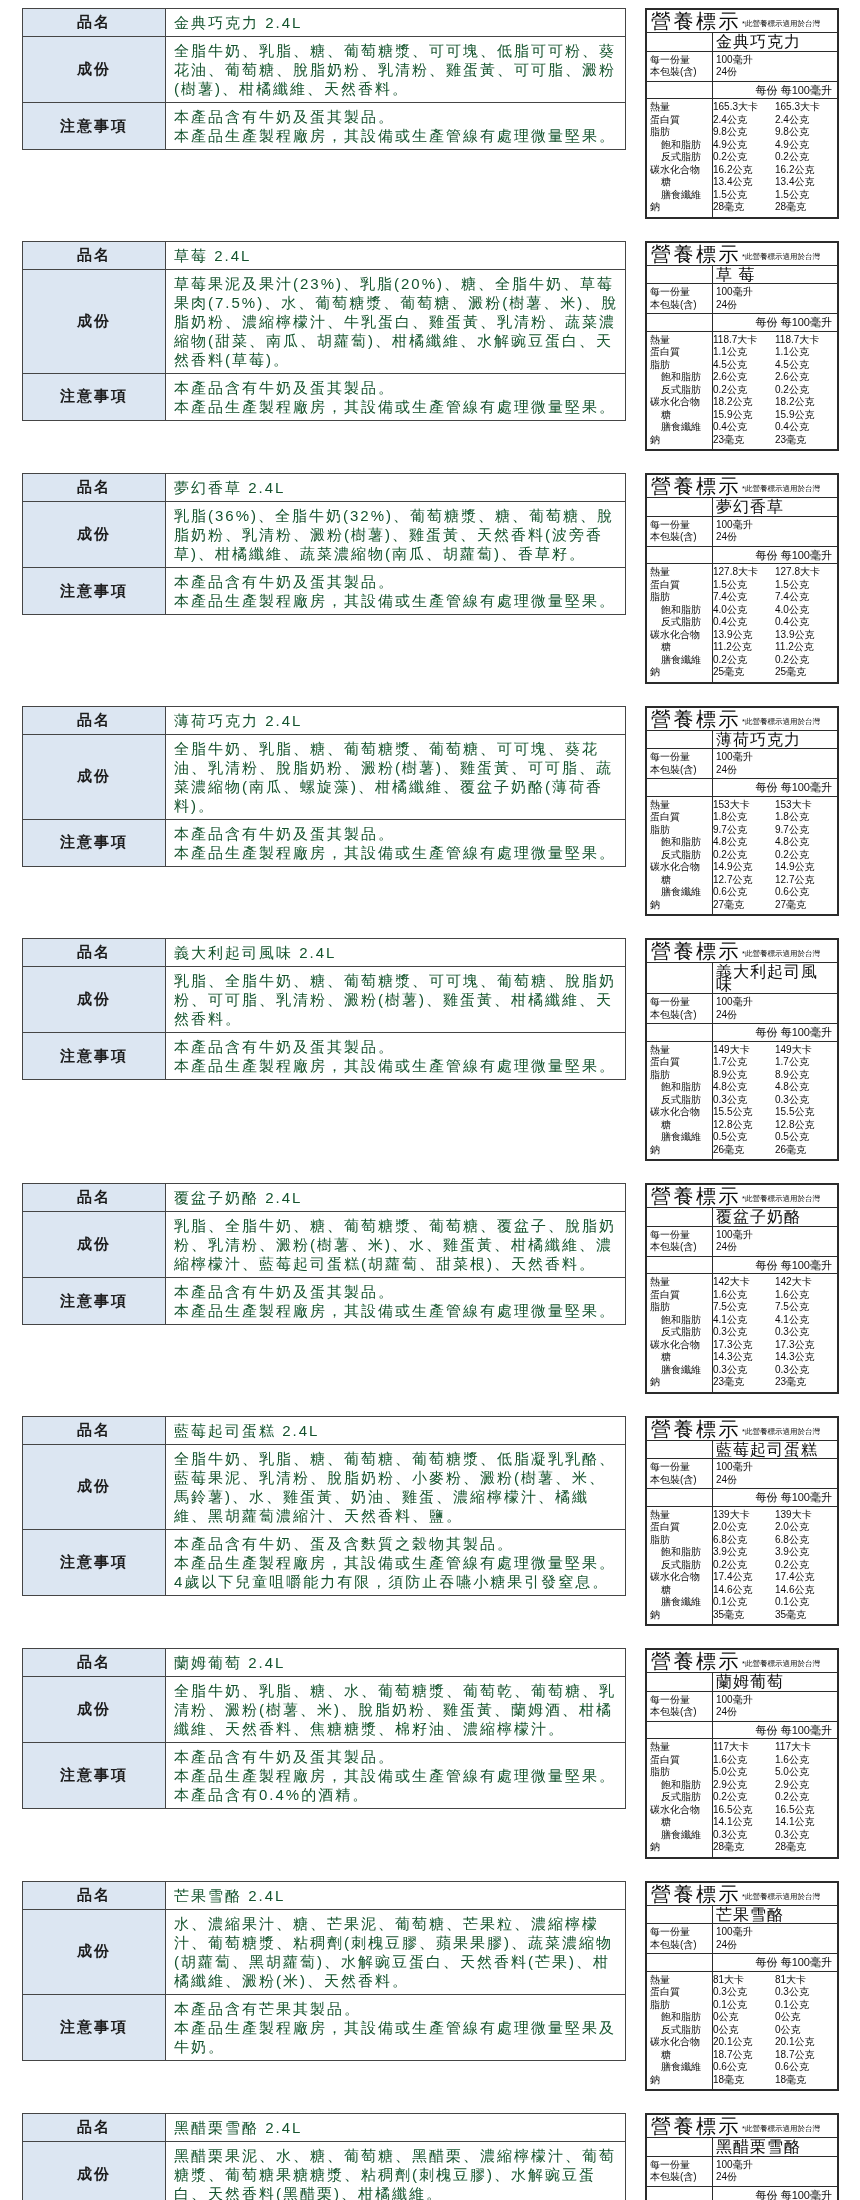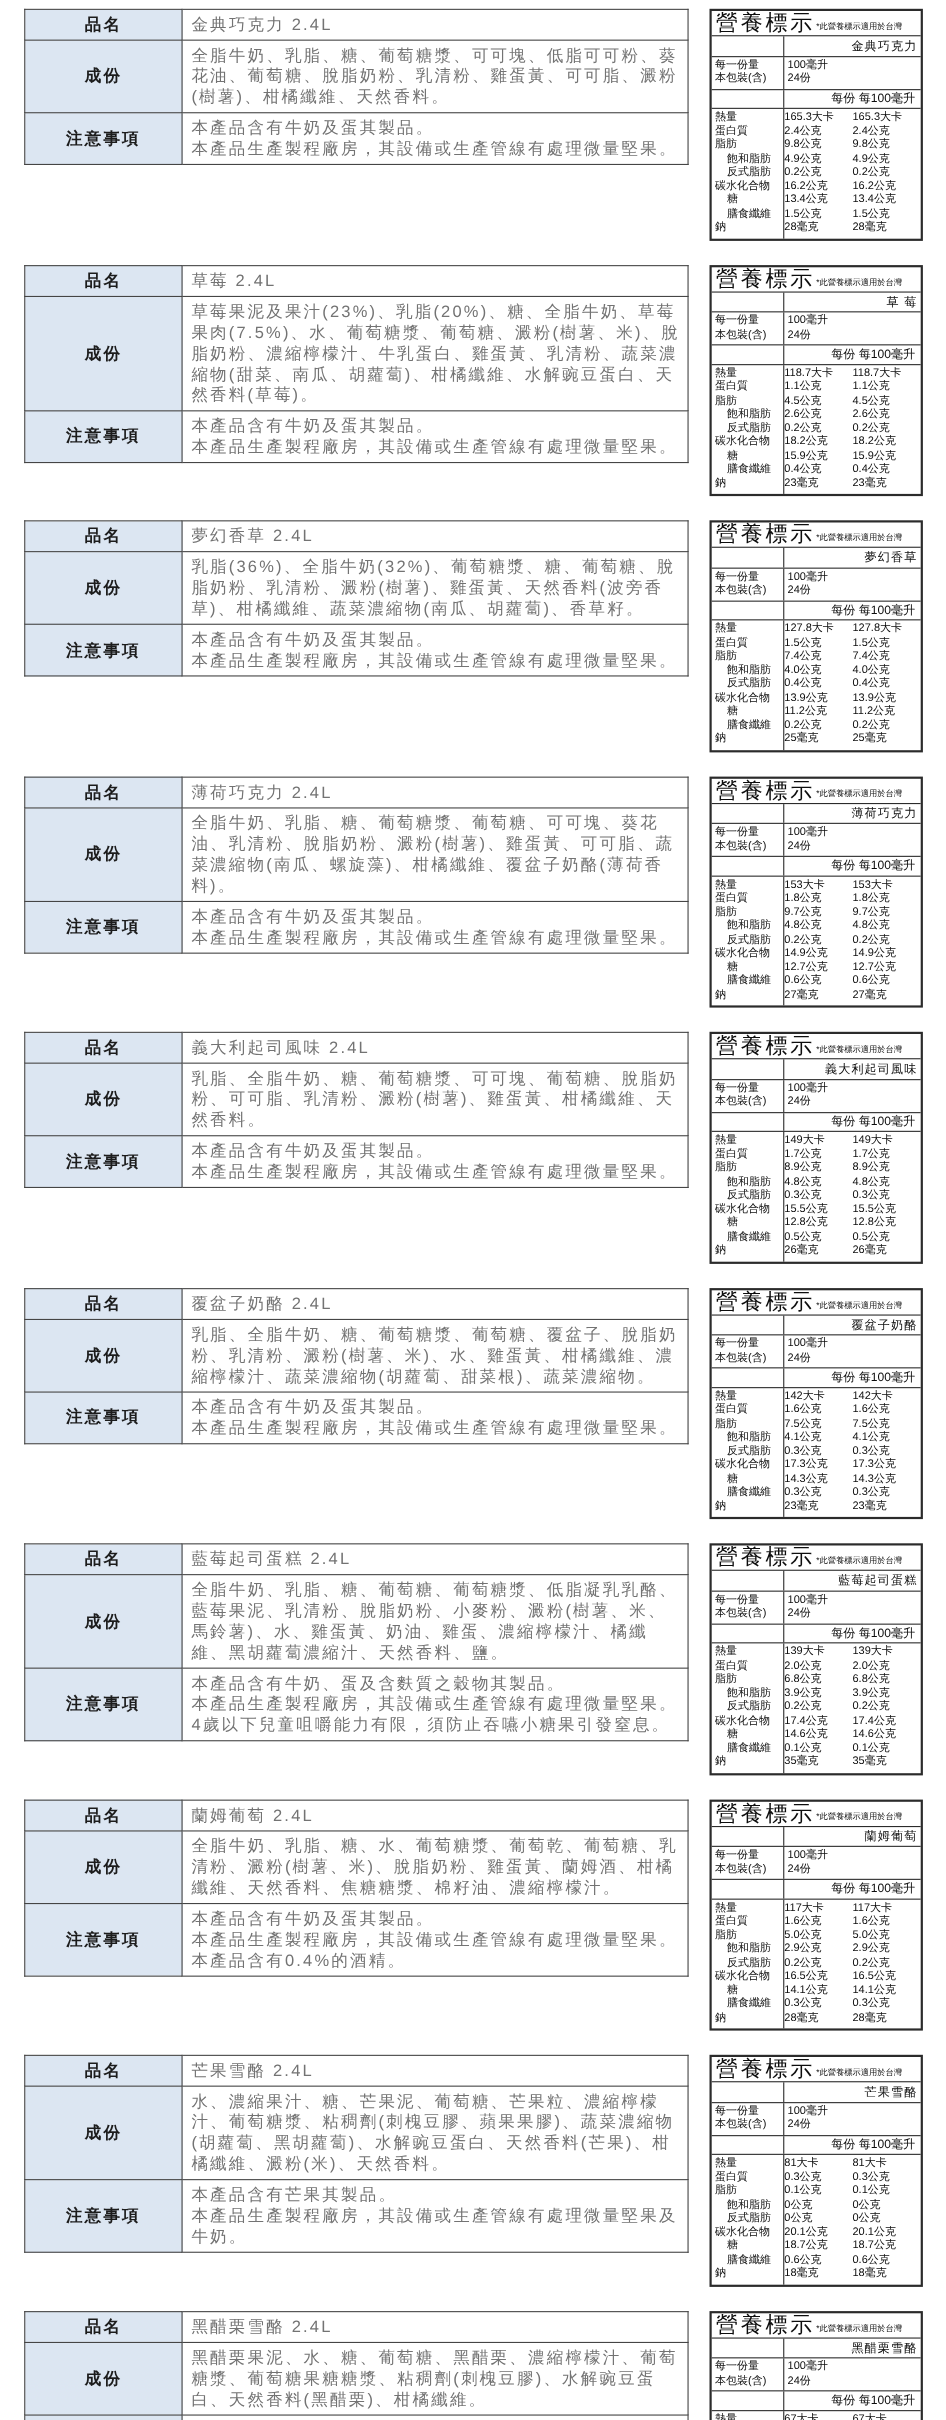--- a/index.html
+++ b/index.html
@@ -35,21 +35,21 @@
     vertical-align: middle;
     letter-spacing: 2px;
     padding: 4px 2px;
   }
   .info-table td {
     font-size: 15px;
     line-height: 19px;
     letter-spacing: 2px;
     padding: 4px 6px 4px 8px;
     vertical-align: middle;
-    color: #737373;
+    color: #14532d;
   }
   .note-line { line-height: 19px; }
   
   .nutrition {
     width: 194px;
     margin-left: 19px;
     flex-shrink: 0;
     border: 2px solid #2b2b2b;
     background: #fff;
     color: #0d0d0d;
@@ -85,22 +85,22 @@
     border-right: 1px solid #2b2b2b;
     padding: 2px 1px 2px 3px;
     line-height: 12.5px;
   }
   .nut-right {
     flex: 1;
     padding: 2px 3px;
     line-height: 12.5px;
   }
   .nut-product-name {
-    text-align: right;
-    font-size: 11px;
+    text-align: left;
+    font-size: 16px;
     letter-spacing: 1px;
     padding: 3px 3px 2px 3px;
   }
   .nut-col-header {
     text-align: right;
     font-size: 11px;
     padding-right: 5px;
   }
   .nut-vblock {
     display: flex;
@@ -536,21 +536,21 @@
 
   <section class="product-section">
     <table class="info-table">
       <tbody>
         <tr>
           <th>品名</th>
           <td>覆盆子奶酪 2.4L</td>
         </tr>
         <tr>
           <th>成份</th>
-          <td>乳脂、全脂牛奶、糖、葡萄糖漿、葡萄糖、覆盆子、脫脂奶粉、乳清粉、澱粉(樹薯、米)、水、雞蛋黃、柑橘纖維、濃縮檸檬汁、蔬菜濃縮物(胡蘿蔔、甜菜根)、蔬菜濃縮物。</td>
+          <td>乳脂、全脂牛奶、糖、葡萄糖漿、葡萄糖、覆盆子、脫脂奶粉、乳清粉、澱粉(樹薯、米)、水、雞蛋黃、柑橘纖維、濃縮檸檬汁、藍莓起司蛋糕(胡蘿蔔、甜菜根)、天然香料。</td>
         </tr>
         <tr>
           <th>注意事項</th>
           <td>
               <div class="note-line">本產品含有牛奶及蛋其製品。</div>
               <div class="note-line">本產品生產製程廠房，其設備或生產管線有處理微量堅果。</div>
             </td>
         </tr>
       </tbody>
     </table>

